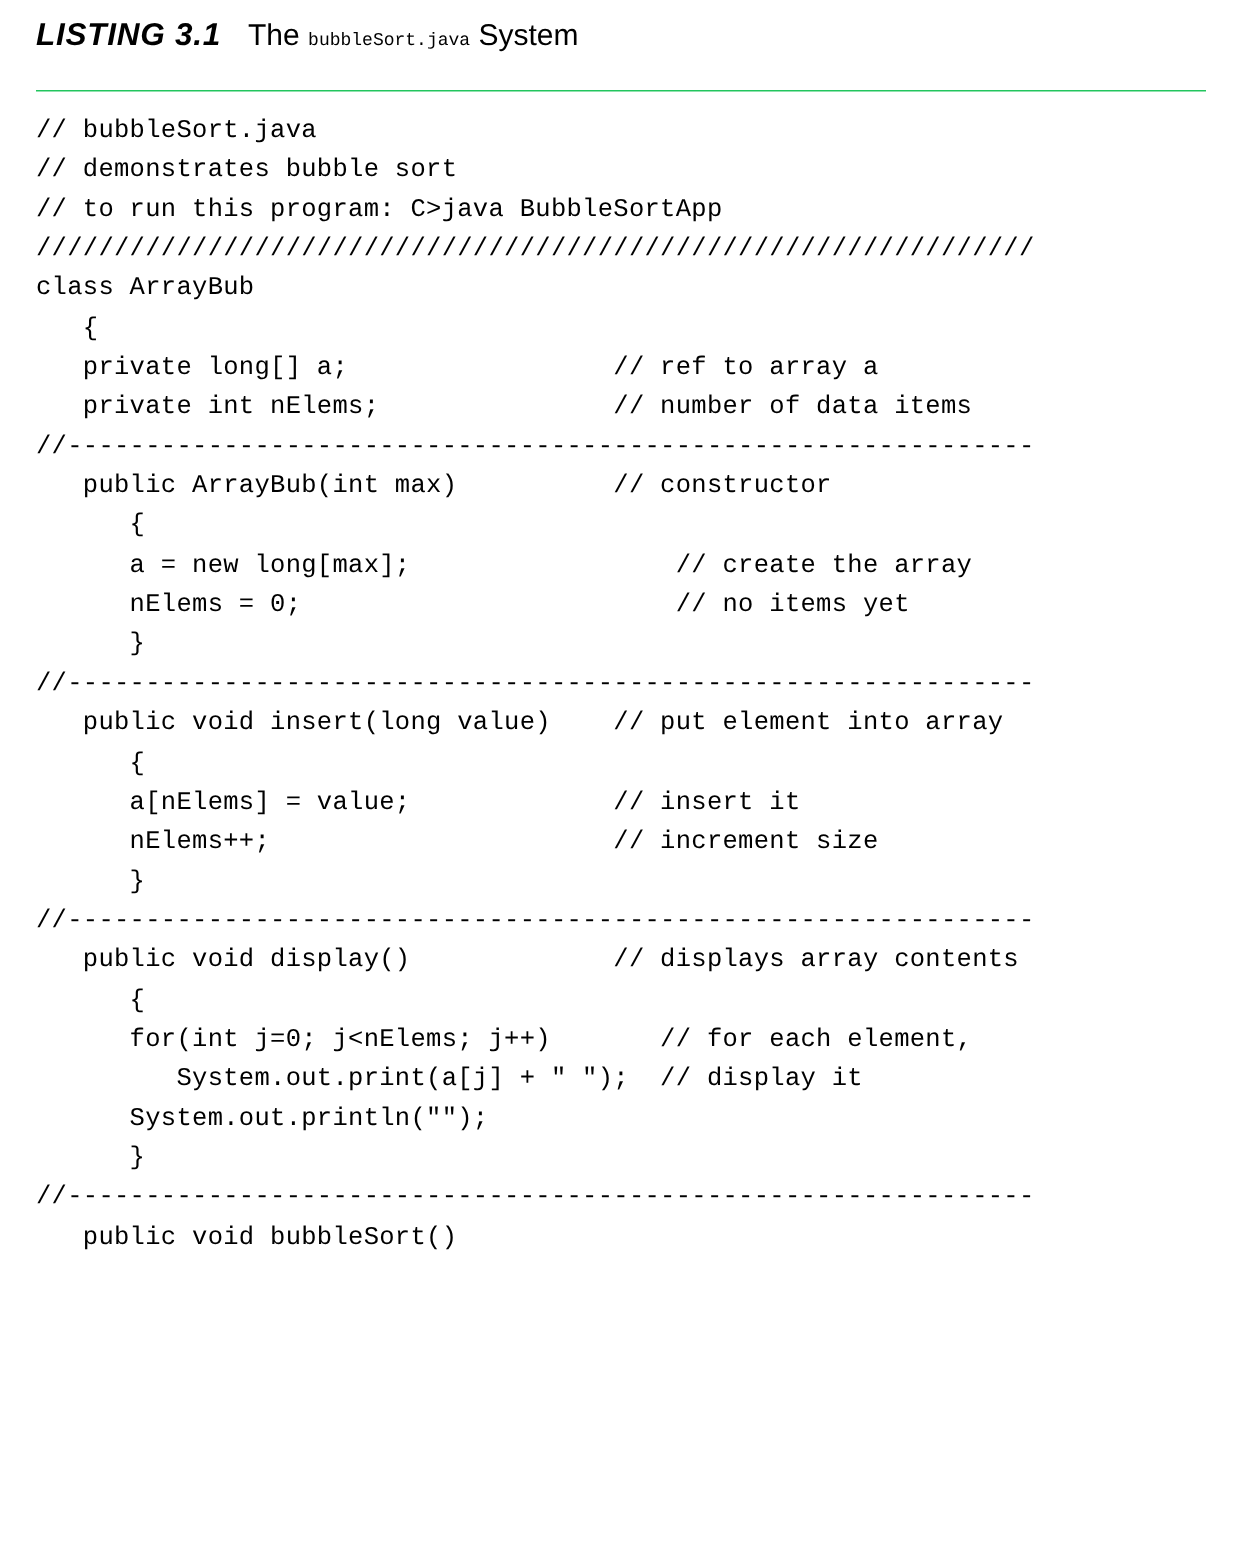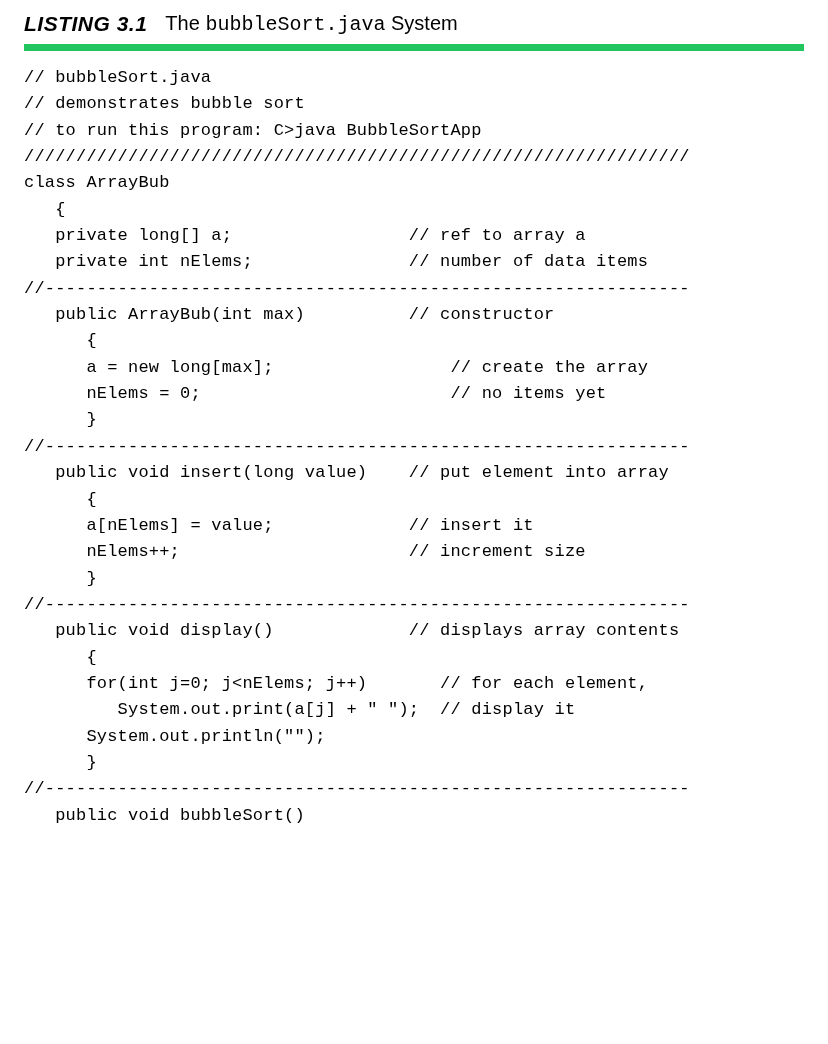--- a/index.html
+++ b/index.html
@@ -13,37 +13,37 @@
     min-height: 1044px;
     box-sizing: border-box;
     padding: 10px 24px 24px 24px;
     font-family: "Helvetica Neue", Arial, sans-serif;
     color: #000;
   }
   .listing-header {
     display: flex;
     align-items: flex-end;
     gap: 18px;
-    padding: 2px 0 8px 0;
-    border-bottom: 7px solid #22c55e;
+    padding: 2px 0 24px 0;
+    border-bottom: 1px solid #22c55e;
     font-size: 20px;
   }
   .listing-header .label {
     font-weight: 700;
     font-style: italic;
     letter-spacing: 0.5px;
     font-size: 21px;
   }
   .listing-header .title {
     font-weight: 400;
     font-size: 20px;
   }
   .listing-header .title .mono {
     font-family: "Courier New", Courier, monospace;
-    font-size: 20px;
+    font-size: 12px;
     margin-top: 24px;
   }
   pre.code {
     margin: 14px 0 0 0;
     font-family: "Courier New", Courier, monospace;
     font-size: 17px;
     line-height: 1.55;
     white-space: pre;
     font-weight: 500;
     letter-spacing: 0.2px;

